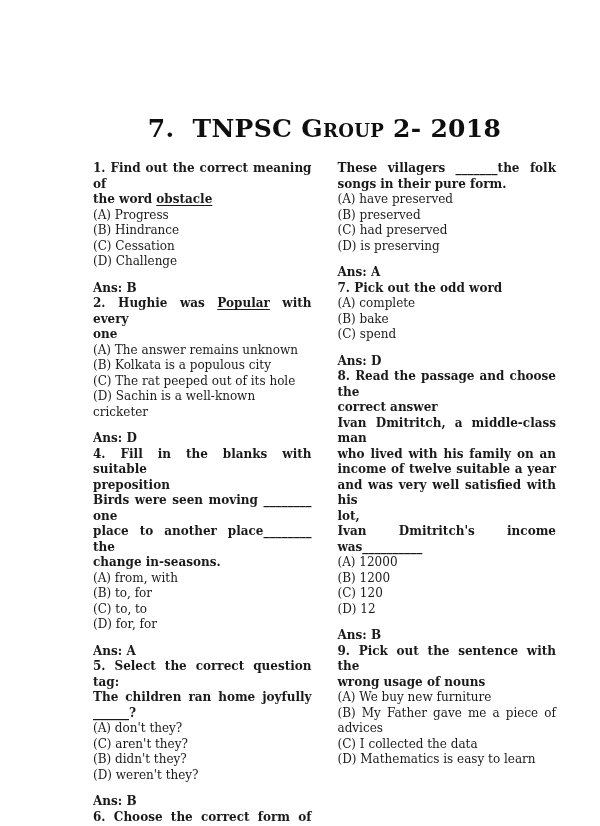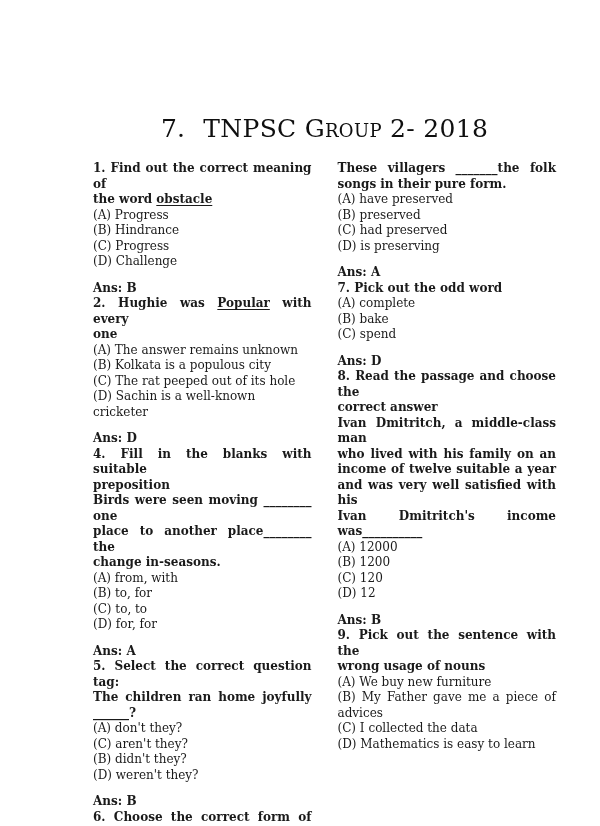--- a/index.html
+++ b/index.html
@@ -18,21 +18,21 @@
     width: 600px;
     height: 826px;
     background: #ffffff;
     box-sizing: border-box;
     padding: 112px 44px 0 93px;
   }
   .title {
     margin: 0 0 15px 0;
     font-size: 25px;
     line-height: 34px;
-    font-weight: 400;
+    font-weight: 700;
     text-align: center;
     color: #0f0f0f;
     letter-spacing: 0.3px;
     white-space: nowrap;
   }
   .title .t-num {
     margin-right: 18px;
   }
   .sc {
     font-variant: small-caps;
@@ -85,21 +85,21 @@
   <div class="columns">
     <div class="col" id="col-left">
         <div class="block">
           <div class="para bold">
             <div class="line j"><span>1. Find out the correct meaning of</span></div>
             <div class="line"><span>the word </span><span class="u">obstacle</span></div>
           </div>
           <div class="para">
             <div class="line"><span>(A) Progress</span></div>
             <div class="line"><span>(B) Hindrance</span></div>
-            <div class="line"><span>(C) Progress</span></div>
+            <div class="line"><span>(C) Cessation</span></div>
             <div class="line"><span>(D) Challenge</span></div>
           </div>
         </div>
         <div class="block gap">
           <div class="para bold">
             <div class="line"><span>Ans: B</span></div>
           </div>
         </div>
         <div class="block">
           <div class="para bold">
@@ -203,20 +203,21 @@
         <div class="block">
           <div class="para bold">
             <div class="line j"><span>8.  Read the passage and choose the</span></div>
             <div class="line"><span>correct answer</span></div>
           </div>
           <div class="para bold">
             <div class="line j"><span>Ivan Dmitritch, a middle-class man</span></div>
             <div class="line j"><span>who lived with his family on an</span></div>
             <div class="line j"><span>income of twelve suitable a year</span></div>
             <div class="line j"><span>and was very well satisfied with his</span></div>
+            <div class="line"><span>lot,</span></div>
           </div>
           <div class="para bold">
             <div class="line j"><span>Ivan Dmitritch's income</span></div>
             <div class="line"><span>was__________</span></div>
           </div>
           <div class="para">
             <div class="line"><span>(A) 12000</span></div>
             <div class="line"><span>(B) 1200</span></div>
             <div class="line"><span>(C) 120</span></div>
             <div class="line"><span>(D) 12</span></div>

